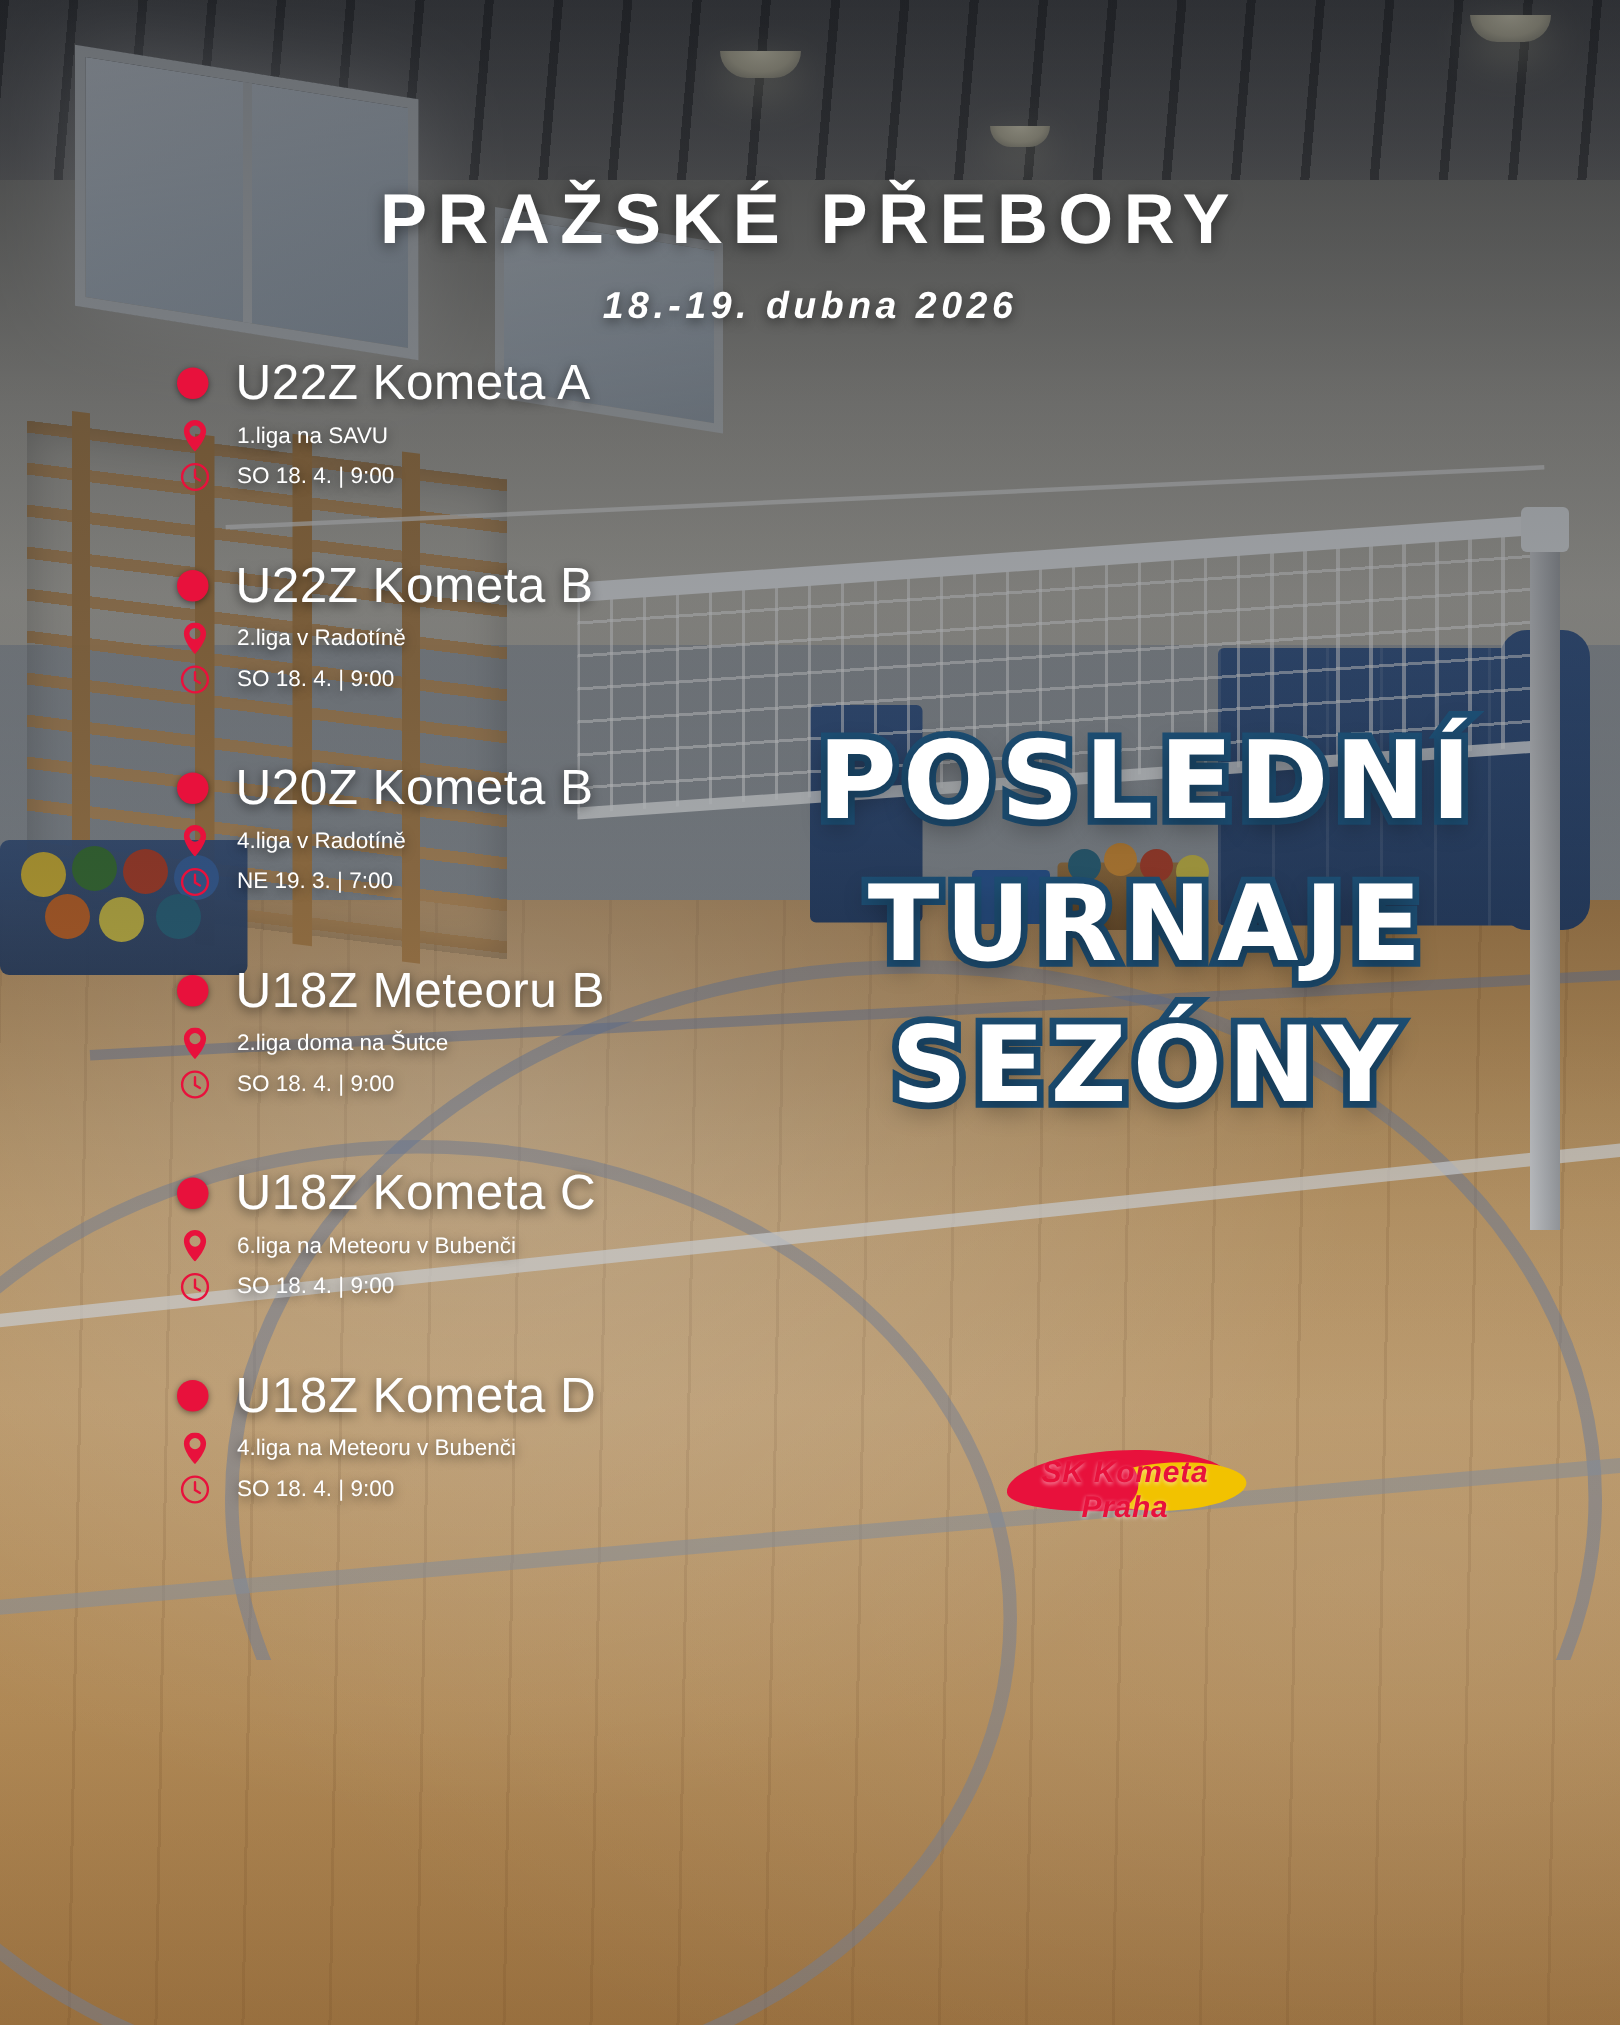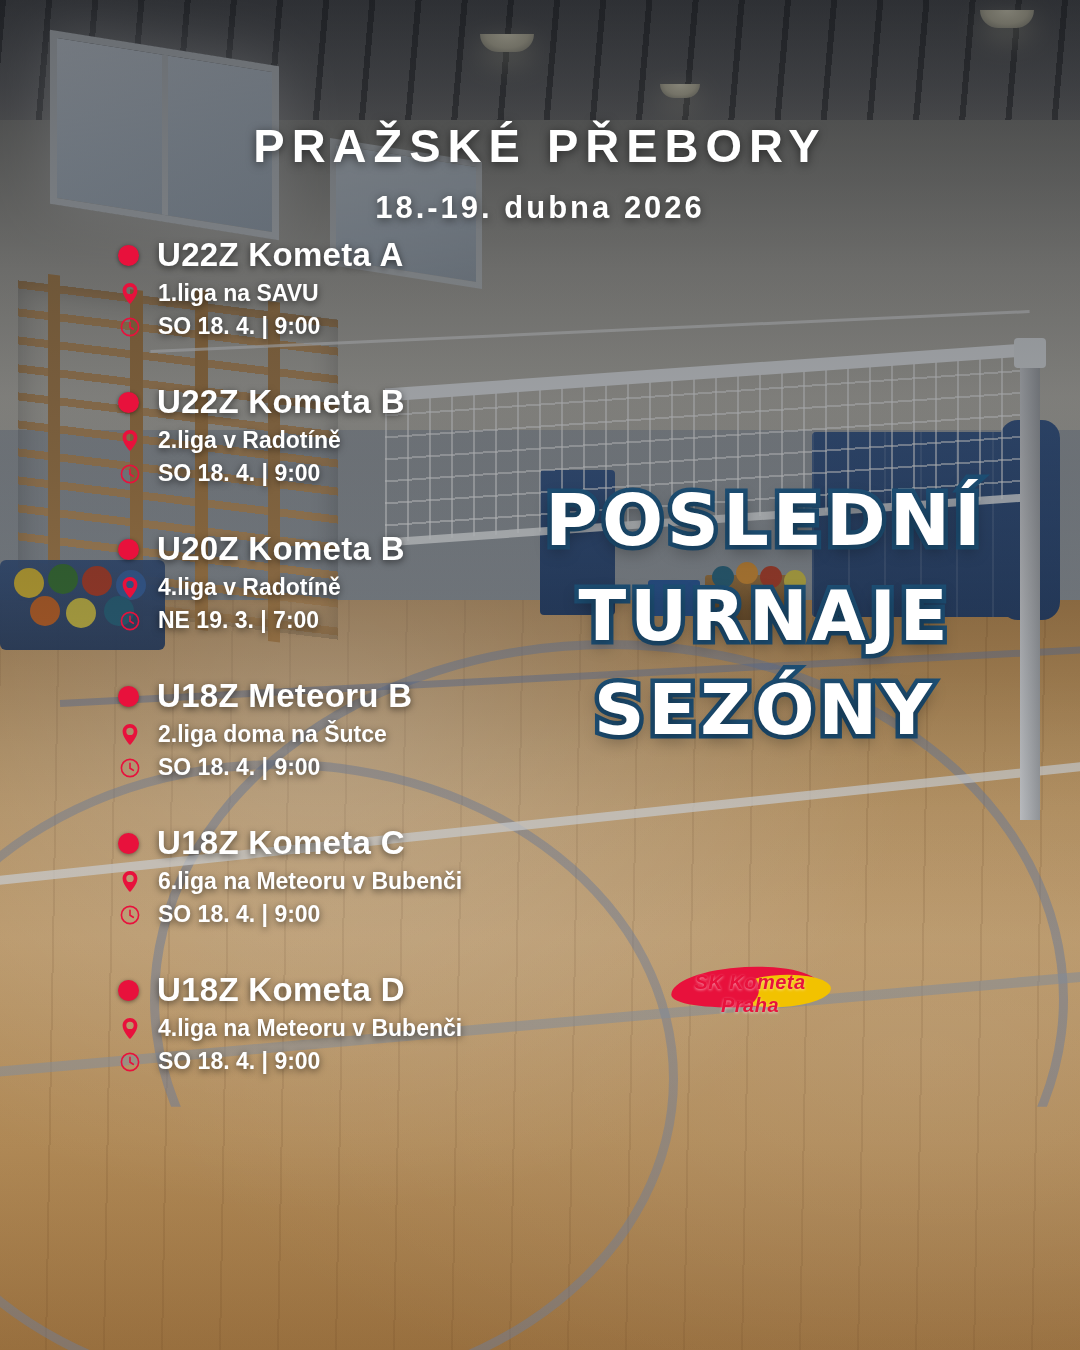--- a/index.html
+++ b/index.html
@@ -241,24 +241,25 @@
     font-size: 47px;
     font-weight: bold;
     letter-spacing: 7px;
     text-shadow: 0 2px 10px rgba(0,0,0,.55);
   }
   .subtitle {
     position: absolute;
     left: 0; right: 0; top: 190px;
     text-align: center;
     color: #ffffff;
-    font-size: 31px;
+    font-size: 25px;
     font-weight: bold;
     letter-spacing: 3px;
     text-shadow: 0 2px 8px rgba(0,0,0,.55);
+    font-style: italic;
   }
 
   .matches {
     position: absolute;
     left: 118px; top: 236px;
     width: 620px;
   }
   .match { margin-bottom: 43px; }
   .match:last-child { margin-bottom: 0; }
 
@@ -270,41 +271,40 @@
   .dot {
     width: 21px; height: 21px;
     border-radius: 50%;
     background: #e8113c;
     flex: 0 0 auto;
     box-shadow: 0 1px 4px rgba(0,0,0,.45);
   }
   .team {
     color: #ffffff;
     font-size: 33px;
-    font-weight: bold;
+    font-weight: normal;
     letter-spacing: .3px;
     text-shadow: 0 2px 7px rgba(0,0,0,.6);
   }
   .row {
     display: flex;
     align-items: center;
     gap: 18px;
     margin-top: 6px;
     padding-left: 1px;
   }
   .row .ico {
     width: 21px; height: 21px;
     flex: 0 0 auto;
     display: flex; align-items: center; justify-content: center;
   }
   .row .txt {
     color: #ffffff;
-    font-size: 23px;
+    font-size: 15px;
     text-shadow: 0 2px 7px rgba(0,0,0,.6);
-    font-weight: bold;
   }
 
   
   .slogan {
     position: absolute;
     left: 505px;
     top: 480px;
     width: 520px;
     text-align: center;
     color: #ffffff;

